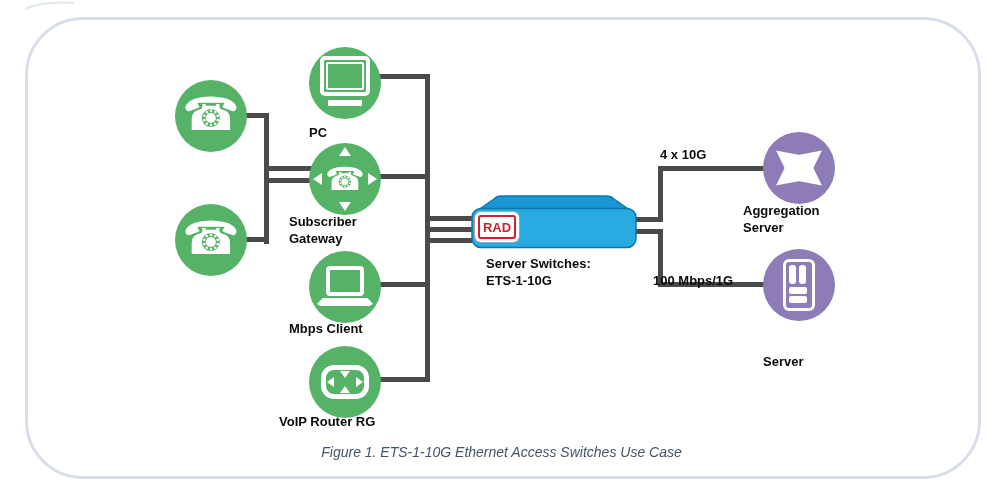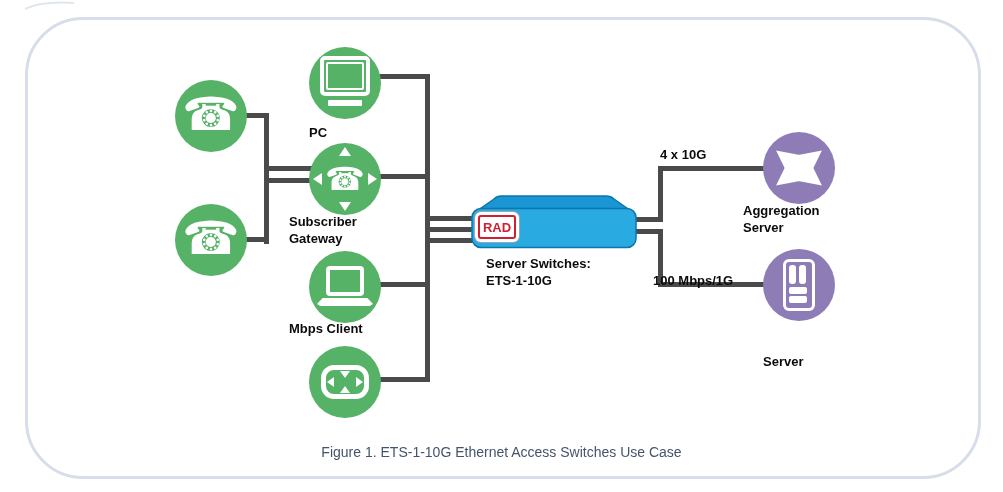--- a/index.html
+++ b/index.html
@@ -11,21 +11,21 @@
   .wire{position:absolute;background:#4a4a4d;z-index:2;}
   .circle{position:absolute;width:72px;height:72px;border-radius:50%;z-index:5;
           display:flex;align-items:center;justify-content:center;}
   .green{background:#55b266;}
   .purple{background:#8d7cb5;}
   .phone-glyph{color:#ffffff;font-size:46px;line-height:1;margin-top:-4px;}
   .phone-glyph.small{font-size:32px;margin-top:0;}
   .lbl{position:absolute;z-index:6;font-weight:bold;font-size:13px;line-height:17px;
        color:#0b0b0b;}
   .caption{position:absolute;left:0;right:0;top:444px;text-align:center;z-index:6;
-           font-size:14px;color:#44546a;}
+           font-style:italic;font-size:14px;color:#44546a;}
   
   .tri{position:absolute;width:0;height:0;}
   .tri-up{border-left:6px solid transparent;border-right:6px solid transparent;border-bottom:9px solid #fff;left:30px;top:4px;}
   .tri-down{border-left:6px solid transparent;border-right:6px solid transparent;border-top:9px solid #fff;left:30px;bottom:4px;}
   .tri-left{border-top:6px solid transparent;border-bottom:6px solid transparent;border-right:9px solid #fff;left:4px;top:30px;}
   .tri-right{border-top:6px solid transparent;border-bottom:6px solid transparent;border-left:9px solid #fff;right:4px;top:30px;}
   
   .voip-ring{position:relative;width:38px;height:24px;border:5px solid #fff;border-radius:13px;}
   .vt-down{border-left:5px solid transparent;border-right:5px solid transparent;border-top:7px solid #fff;left:14px;top:1px;}
   .vt-up{border-left:5px solid transparent;border-right:5px solid transparent;border-bottom:7px solid #fff;left:14px;bottom:1px;}
@@ -126,20 +126,21 @@
   <div class="lbl" style="left:289px;width:112px;top:320px;">Mbps Client</div>
 
   <div class="circle green" style="left:309px;top:346px;">
     <div class="voip-ring">
       <span class="tri vt-down"></span>
       <span class="tri vt-up"></span>
       <span class="tri vt-left"></span>
       <span class="tri vt-right"></span>
     </div>
   </div>
+  <div class="lbl" style="left:279px;width:132px;top:413px;">VoIP Router RG</div>
 
   <div class="device">
     <svg width="170" height="58">
       <path d="M32,4 L137,4 Q142,4 145,7 L162,19 L8,19 L25,7 Q28,4 32,4 Z" fill="#1a96d5" stroke="#0e76ad" stroke-width="1.5"></path>
       <rect x="3" y="16.5" width="164" height="39" rx="9" fill="#29abe2" stroke="#0e76ad" stroke-width="1.5"></rect>
     </svg>
   </div>
   <div class="rad-logo">
     <div class="rad-inner">RAD</div>
   </div>

